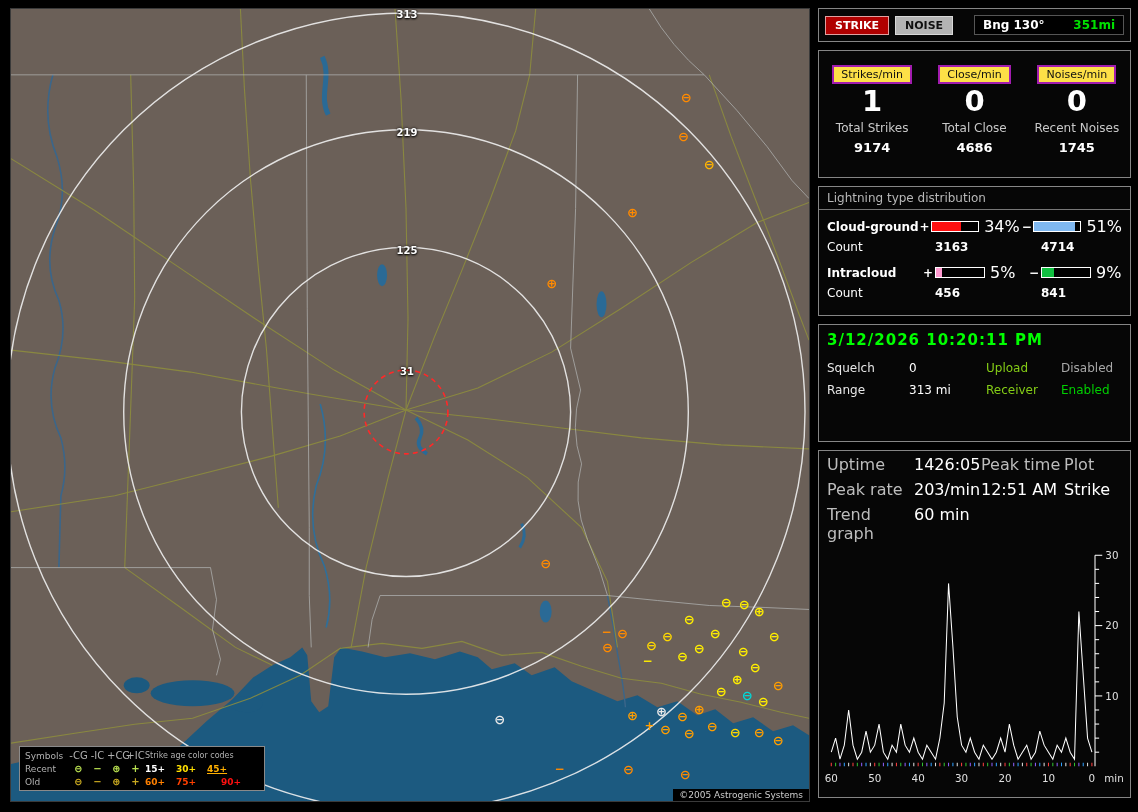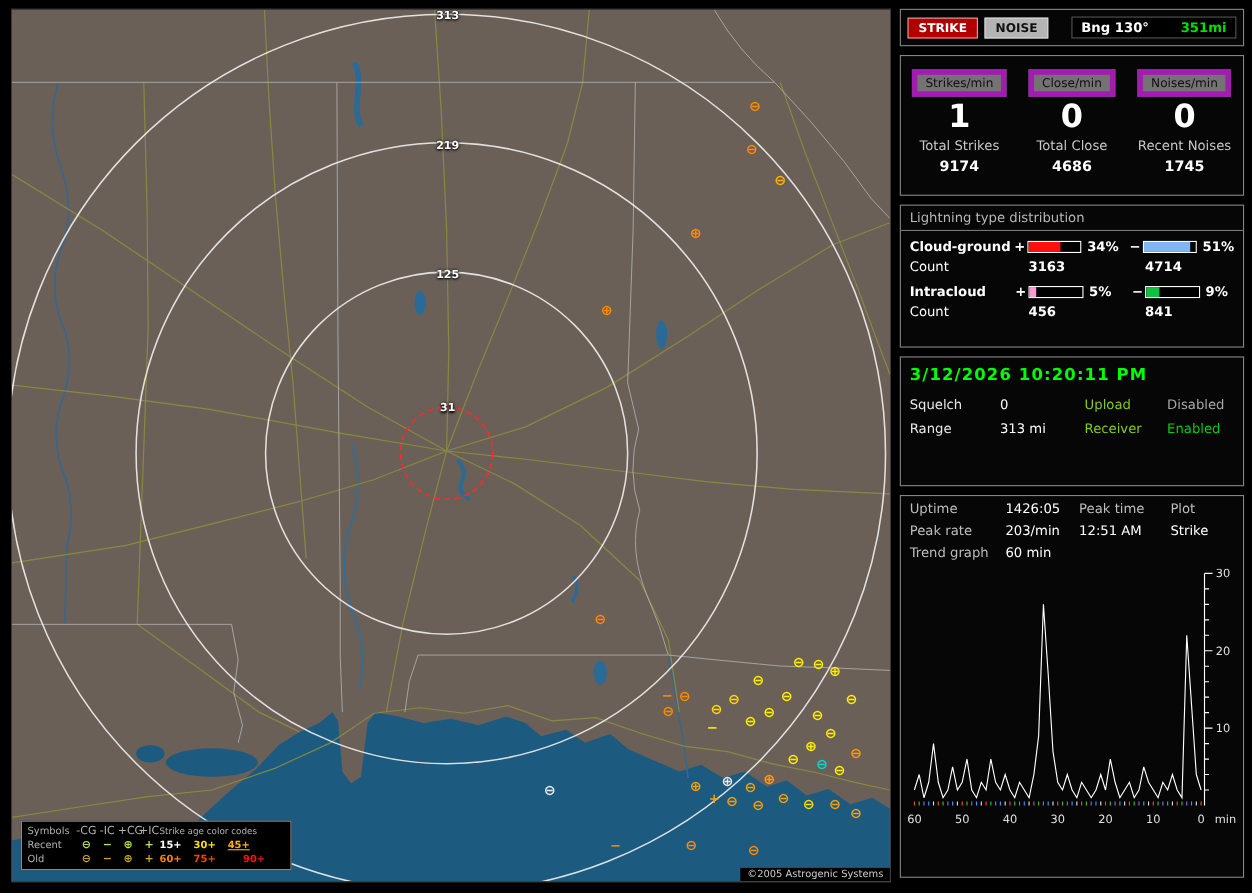--- a/index.html
+++ b/index.html
@@ -30,49 +30,49 @@
   .p-top{height:34px;display:flex;align-items:center;padding:0 6px;gap:6px}
   .btn{font-size:11px;font-weight:bold;padding:2px 9px;border:1px solid #c8c8c8;cursor:default}
   .btn.strike{background:#b00000;color:#fff;border-color:#e0a0a0}
   .btn.noise{background:#b4b4b4;color:#111;border-color:#d8d8d8}
   .bng-box{margin-left:auto;background:#000;border:1px solid #555;display:flex;justify-content:space-between;
     width:150px;padding:2px 8px;font-size:12px;font-weight:bold;color:#fff}
   .green{color:#00e000}
 
   .p-rates{display:flex;height:128px;padding:12px 2px 0}
   .rate-col{flex:1;text-align:center}
-  .chip{display:inline-block;background:#737373;color:#111;font-size:11px;padding:1px 7px;border:5px solid #a21caf}
+  .chip{display:inline-block;background:#fde047;color:#111;font-size:11px;padding:1px 7px;border:2px solid #a21caf}
   .big{color:#fff;font-size:29px;font-weight:bold;margin-top:2px;line-height:30px}
   .tlabel{color:#c8c8c8;font-size:12px;margin-top:5px}
   .tval{color:#fff;font-size:13px;font-weight:bold;margin-top:5px}
 
   .p-dist{height:130px}
   .dist-title{color:#b8b8b8;font-size:12px;padding:4px 8px;border-bottom:1px solid #777}
   .dist-row{display:flex;align-items:center;padding:7px 8px 1px;color:#fff}
   .dist-row .dname{width:96px;font-size:12px;font-weight:bold}
   .sign{width:12px;font-weight:bold;font-size:12px}
   .gauge{width:50px;height:11px;border:1px solid #fff;background:#000;display:inline-block;overflow:hidden}
   .gauge i{display:block;height:100%;width:0}
-  .pct{width:44px;font-size:12px;font-weight:bold;padding-left:5px}
+  .pct{width:44px;font-size:16px;font-weight:normal;padding-left:5px}
   .pct.last{width:auto}
   .count-row{display:flex;padding:3px 8px 2px;color:#fff;font-size:12px}
   .count-row .cname{width:108px}
   .count-row .cval{width:106px;font-weight:bold}
   .count-row .cval2{font-weight:bold}
 
   .p-status{height:118px}
   .dt{color:#00ff00;font-size:15px;font-weight:bold;padding:6px 8px 8px;letter-spacing:1px}
   .st-row{display:flex;padding:2px 8px;font-size:12px;color:#fff;line-height:18px}
   .st-row .k1{width:82px;color:#e8e8e8}
   .st-row .v1{width:77px}
   .st-row .k2{width:75px;color:#84cc16}
   .st-row .v2{flex:1}
 
   .p-session{height:348px}
-  .ss-row{display:flex;padding:4px 8px 2px;font-size:12px}
+  .ss-row{display:flex;padding:4px 8px 2px;font-size:16px}
   .ss-row .k1{width:87px;color:#bdbdbd}
   .ss-row .v1{width:67px;color:#fff}
   .ss-row .c2{width:83px}
   .ss-row .c3{flex:1}
   .ss-row .lab{color:#bdbdbd}
   .ss-row .val{color:#fff}
   .chart-wrap{padding:6px 2px 0 4px}
   #trend-svg{width:302px;height:234px;display:block}
   .ax-label{fill:#e0e0e0;font-size:10px;font-family:"DejaVu Sans",sans-serif}
   .ax-label.mid{text-anchor:middle}

